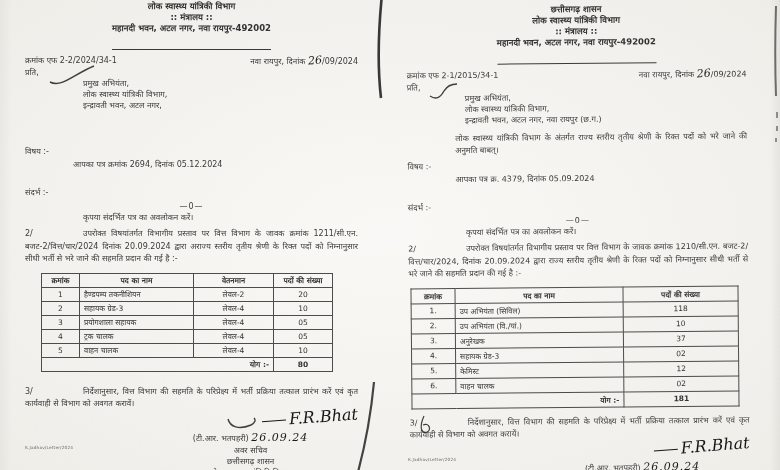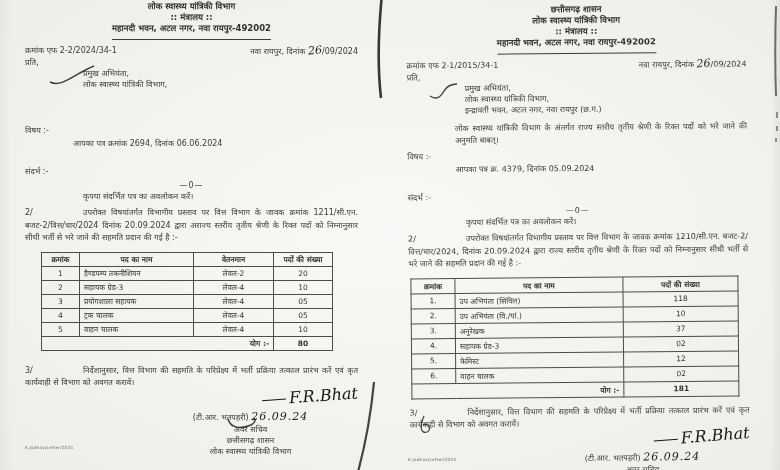--- a/index.html
+++ b/index.html
@@ -14,21 +14,21 @@
     color:#3a3a3a;
   }
   .page{position:absolute;top:0;height:470px;width:390px;box-sizing:border-box;overflow:hidden;}
   #page-left{left:0;padding:0 32px 0 25px;}
   #page-right{left:390px;padding:0 34px 0 16px;}
   .sheet{filter:blur(0.25px);}
   #page-left .inner{margin-top:-10px;}
   #page-right .inner{margin-top:4px;transform:rotate(-0.5deg);transform-origin:50% 0;}
 
   .hdr{text-align:center;font-weight:bold;font-size:8.5px;line-height:11px;color:#333;}
-  .hdr .addr{display:inline-block;border-bottom:1px solid #3a3a3a;padding-bottom:5px;}
+  .hdr .addr{display:inline-block;border-bottom:1px solid #3a3a3a;padding-bottom:15px;}
 
   .refrow{display:flex;justify-content:space-between;font-size:8px;margin-top:5px;line-height:11px;}
   .hand{font-family:"DejaVu Serif","Liberation Serif",serif;font-style:italic;color:#1c1c1c;}
   .hand-day{font-size:11px;display:inline-block;transform:rotate(-4deg);}
 
   .to{font-size:8px;line-height:11px;}
   .addressee{margin-left:58px;font-size:8px;line-height:11px;}
 
   .subjrow{display:flex;font-size:8px;line-height:12px;margin-top:7px;}
   .subjrow .lab{width:48px;flex:none;margin-top:28px;}
@@ -76,27 +76,28 @@
       <div><span class="addr">महानदी भवन, अटल नगर, नवा रायपुर-492002</span></div>
     </div>
     <div class="refrow">
       <span>क्रमांक एफ 2-2/2024/34-1</span>
       <span><span>नवा रायपुर, दिनांक </span><span class="hand hand-day">26</span><span>/09/2024</span></span>
     </div>
     <div class="to">प्रति,</div>
     <div class="addressee">
       <div>प्रमुख अभियंता,</div>
       <div>लोक स्वास्थ्य यांत्रिकी विभाग,</div>
+      <div>इन्द्रावती भवन, अटल नगर,</div>
     </div>
     <div class="subjrow">
       <span class="lab">विषय :-</span>
     </div>
     <div class="subjrow" style="margin-top:1px;">
       <span class="lab">संदर्भ :-</span>
-      <span class="txt">आपका पत्र क्रमांक 2694, दिनांक 06.06.2024</span>
+      <span class="txt">आपका पत्र क्रमांक 2694, दिनांक 05.12.2024</span>
     </div>
     <div class="sep">—0—</div>
     <div class="salut">कृपया संदर्भित पत्र का अवलोकन करें।</div>
     <div class="para">
       <span class="num">2/</span>
       <span class="body">उपरोक्त विषयांतर्गत विभागीय प्रस्ताव पर वित्त विभाग के जावक क्रमांक 1211/सी.एन. बजट-2/वित्त/चार/2024 दिनांक 20.09.2024 द्वारा अराज्य स्तरीय तृतीय श्रेणी के रिक्त पदों को निम्नानुसार सीधी भर्ती से भरे जाने की सहमति प्रदान की गई है :-</span>
     </div>
     <table class="posts">
       <colgroup>
           <col style="width:38px">

